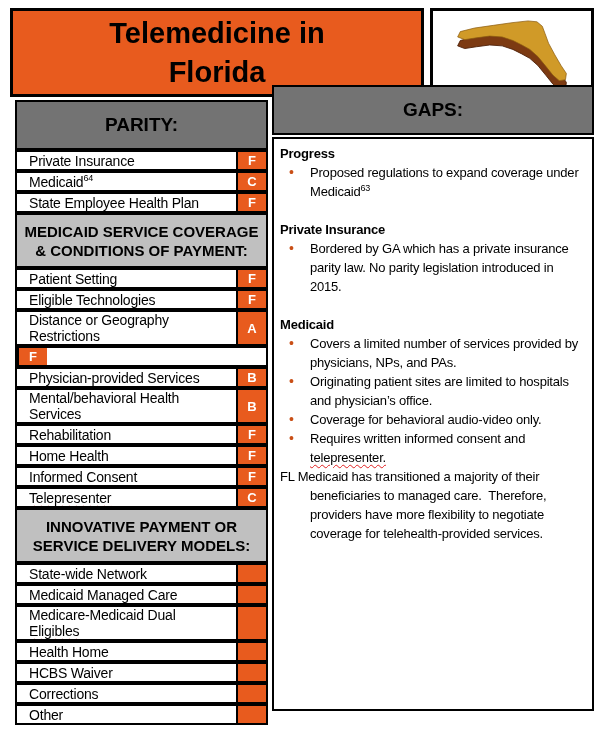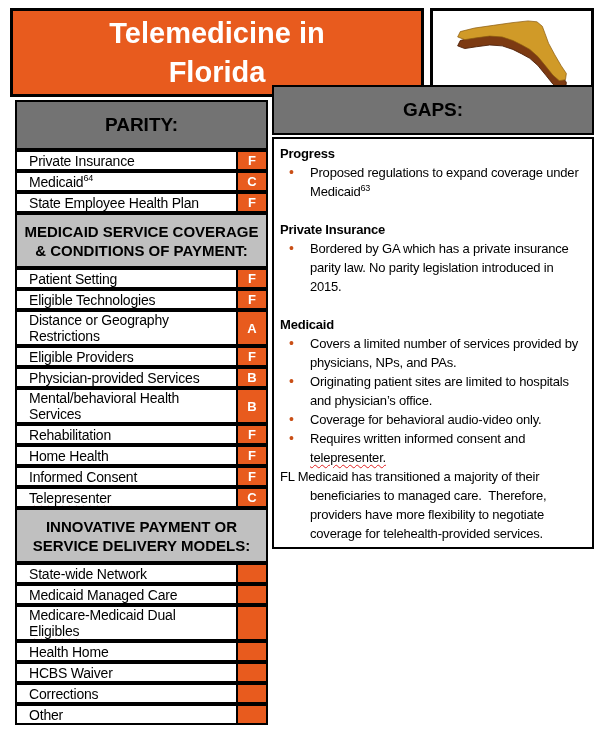--- a/index.html
+++ b/index.html
@@ -5,21 +5,21 @@
   * { box-sizing: border-box; margin: 0; padding: 0; }
   html, body { width: 604px; height: 735px; background: #ffffff; overflow: hidden; }
   body { font-family: "Liberation Sans", sans-serif; color: #000; position: relative; }
 
   
   .title-box {
     position: absolute; left: 10px; top: 8px; width: 414px; height: 89px;
     background: #E85B1E; border: 3px solid #000;
     display: flex; flex-direction: column; justify-content: center; align-items: center;
   }
-  .title-line { color: #ffffff; font-weight: bold; font-size: 29px; line-height: 39px; letter-spacing: 0px; }
+  .title-line { color: #000000; font-weight: bold; font-size: 29px; line-height: 39px; letter-spacing: 0px; }
   .flag-box {
     position: absolute; left: 430px; top: 8px; width: 164px; height: 89px;
     background: #fff; border: 3px solid #000;
     display: flex; justify-content: center; align-items: center;
   }
 
   
   .left-col  { position: absolute; left: 15px;  top: 100px; width: 253px; }
   .right-col { position: absolute; left: 272px; top: 85px; width: 322px; }
 
@@ -53,21 +53,21 @@
 
   .fn { font-size: 9px; vertical-align: super; line-height: 0; margin-top: 40px; }
   .misspelled {
     text-decoration: underline wavy #E02020 1px;
     text-underline-offset: 2px;
     -webkit-text-decoration: underline wavy #E02020;
   }
 
   
   .gaps-body {
-    margin-top: 2px; height: 412px; background: #fff; border: 2px solid #000;
+    margin-top: 2px; height: 574px; background: #fff; border: 2px solid #000;
     padding: 5px 4px 4px 6px; font-size: 13px; line-height: 19px; letter-spacing: -0.2px;
   }
   .gap-heading { font-weight: bold; }
   .gap-heading.spaced { margin-top: 19px; }
   .gap-li { position: relative; padding-left: 30px; }
   .gap-li::before {
     content: "\2022"; position: absolute; left: 9px; top: 0;
     color: #C94F16; font-size: 14px;
   }
   .closing { padding-left: 30px; text-indent: -30px; white-space: pre-wrap; }
@@ -125,23 +125,20 @@
       </div>
     <div class="grade">F</div>
   </div>
   <div class="prow tall">
     <div class="label">
         <span class="wrapbox"><span>Distance or Geography Restrictions</span></span>
       </div>
     <div class="grade">A</div>
   </div>
   <div class="prow">
-    <div class="label">
-        <span class="wrapbox"><span>Eligible Providers</span></span>
-      </div>
     <div class="grade">F</div>
   </div>
   <div class="prow">
     <div class="label">
         <span class="wrapbox"><span>Physician-provided Services</span></span>
       </div>
     <div class="grade">B</div>
   </div>
   <div class="prow tall">
     <div class="label">

